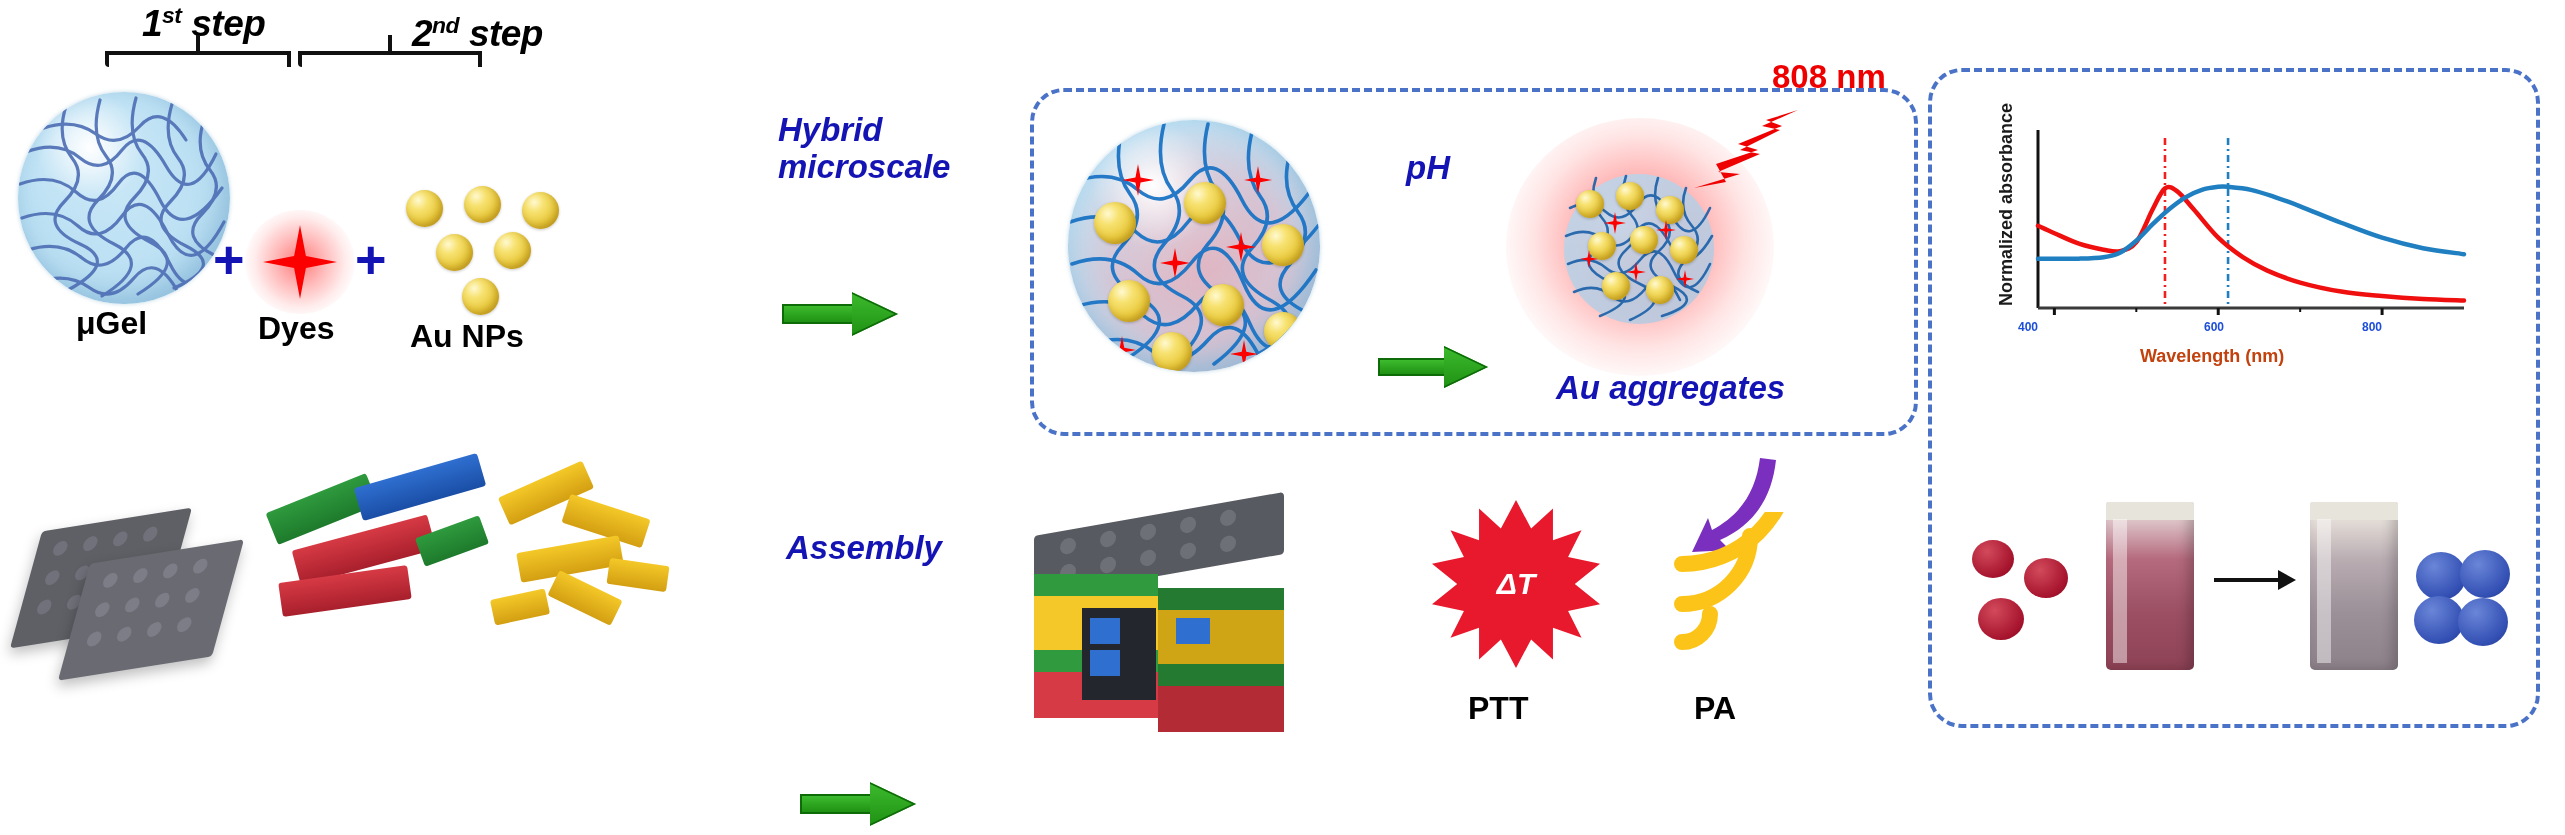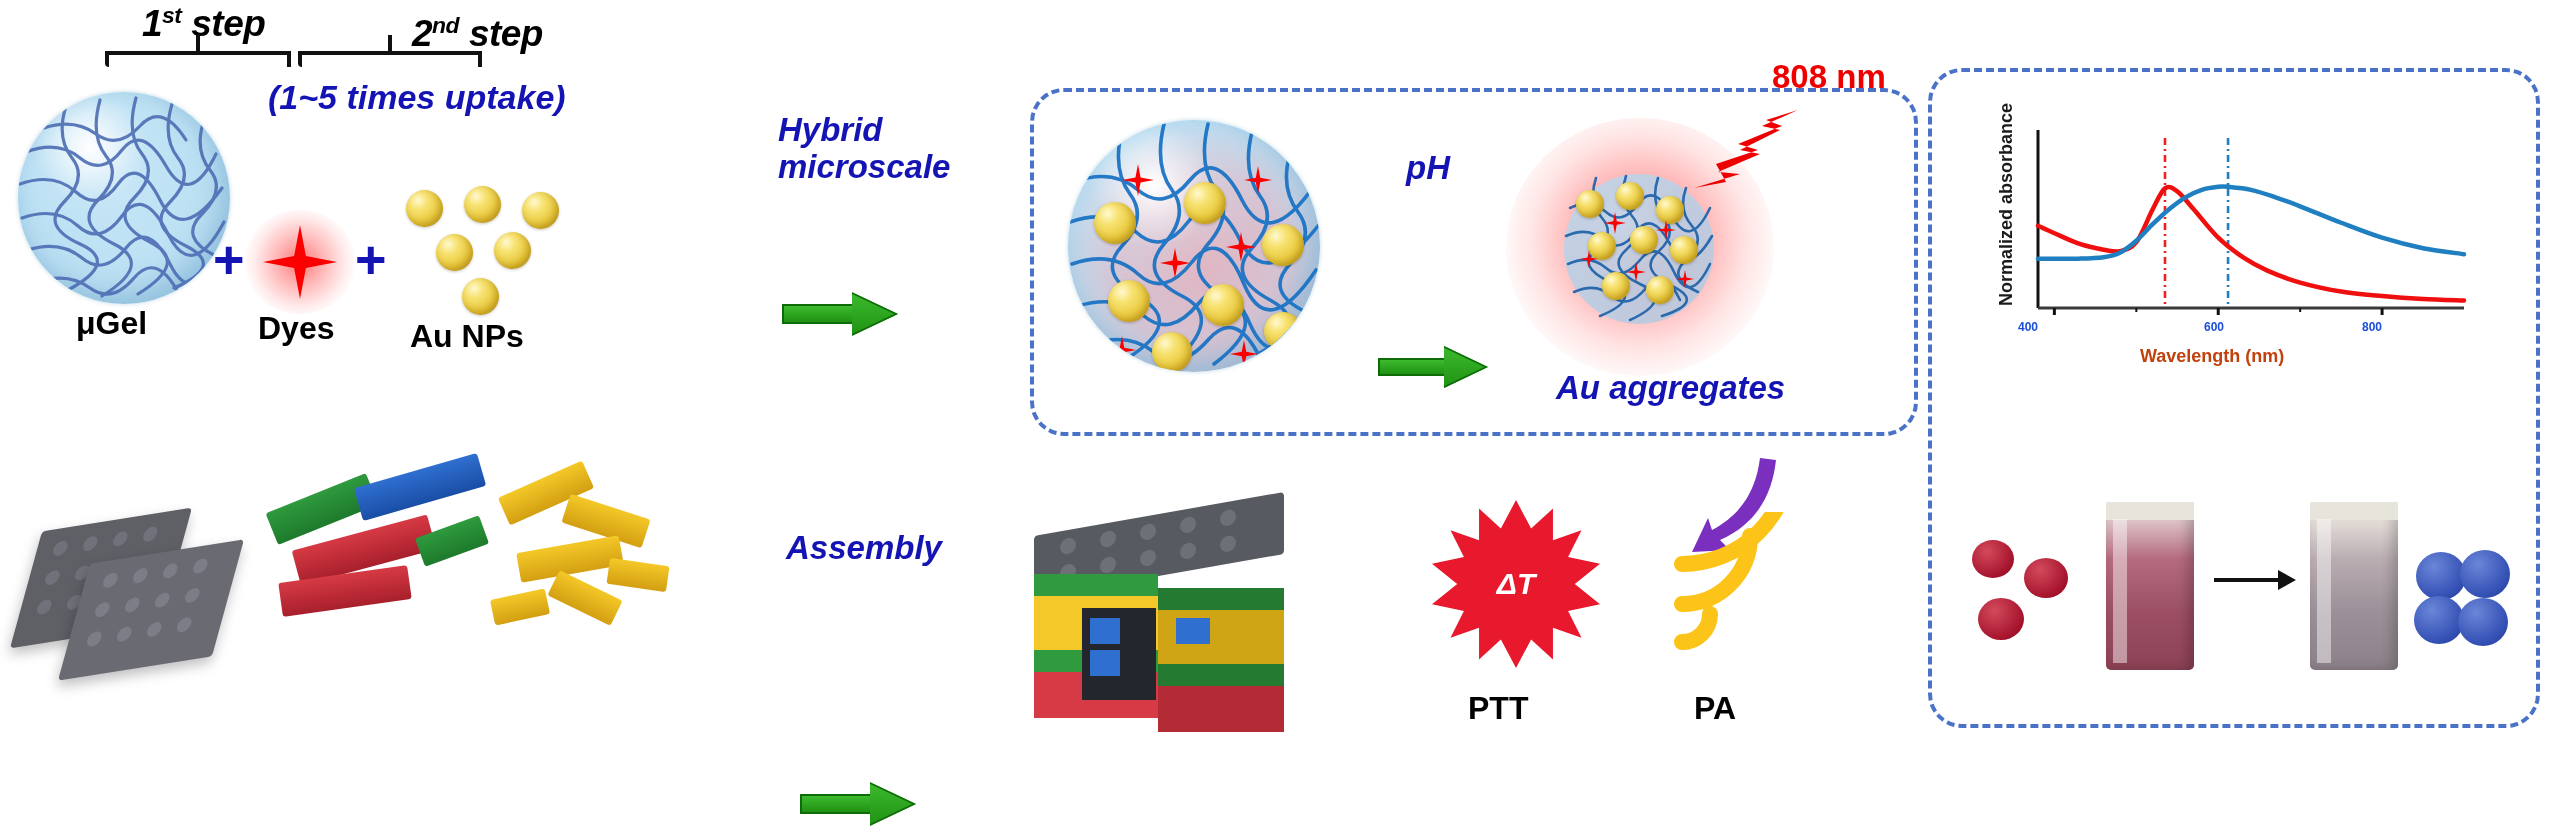--- a/index.html
+++ b/index.html
@@ -176,21 +176,20 @@
       <div class="rend"></div>
       <div class="tick"></div>
   </div>
   <div class="bracket" style="left:298px; top:43px; width:184px; height:26px;">
     <div class="bar"></div>
       <div class="lend"></div>
       <div class="rend"></div>
       <div class="tick"></div>
   </div>
 
-  <div class="abs uptake" style="left:268px; top:78px;">(1~5 times uptake)</div>
 
   <div class="sphere abs" style="left:18px; top:92px; width:212px; height:212px;">
     <svg viewBox="0 0 212 212" preserveAspectRatio="none">
       <g fill="none" stroke="#4f6fb5" stroke-width="3.2" stroke-linecap="round" opacity="0.92">
         <path d="M8 60 Q40 48 62 66 T104 58 T148 74 T198 62"></path>
         <path d="M2 92 Q36 80 58 100 T100 92 T142 108 T204 96"></path>
         <path d="M4 126 Q38 114 60 134 T104 124 T150 142 T206 130"></path>
         <path d="M10 158 Q42 148 64 166 T108 156 T152 172 T200 162"></path>
         <path d="M20 190 Q50 180 72 196 T116 186 T160 200"></path>
         <path d="M48 14 Q38 46 54 66 T46 110 T62 152 T50 198"></path>

